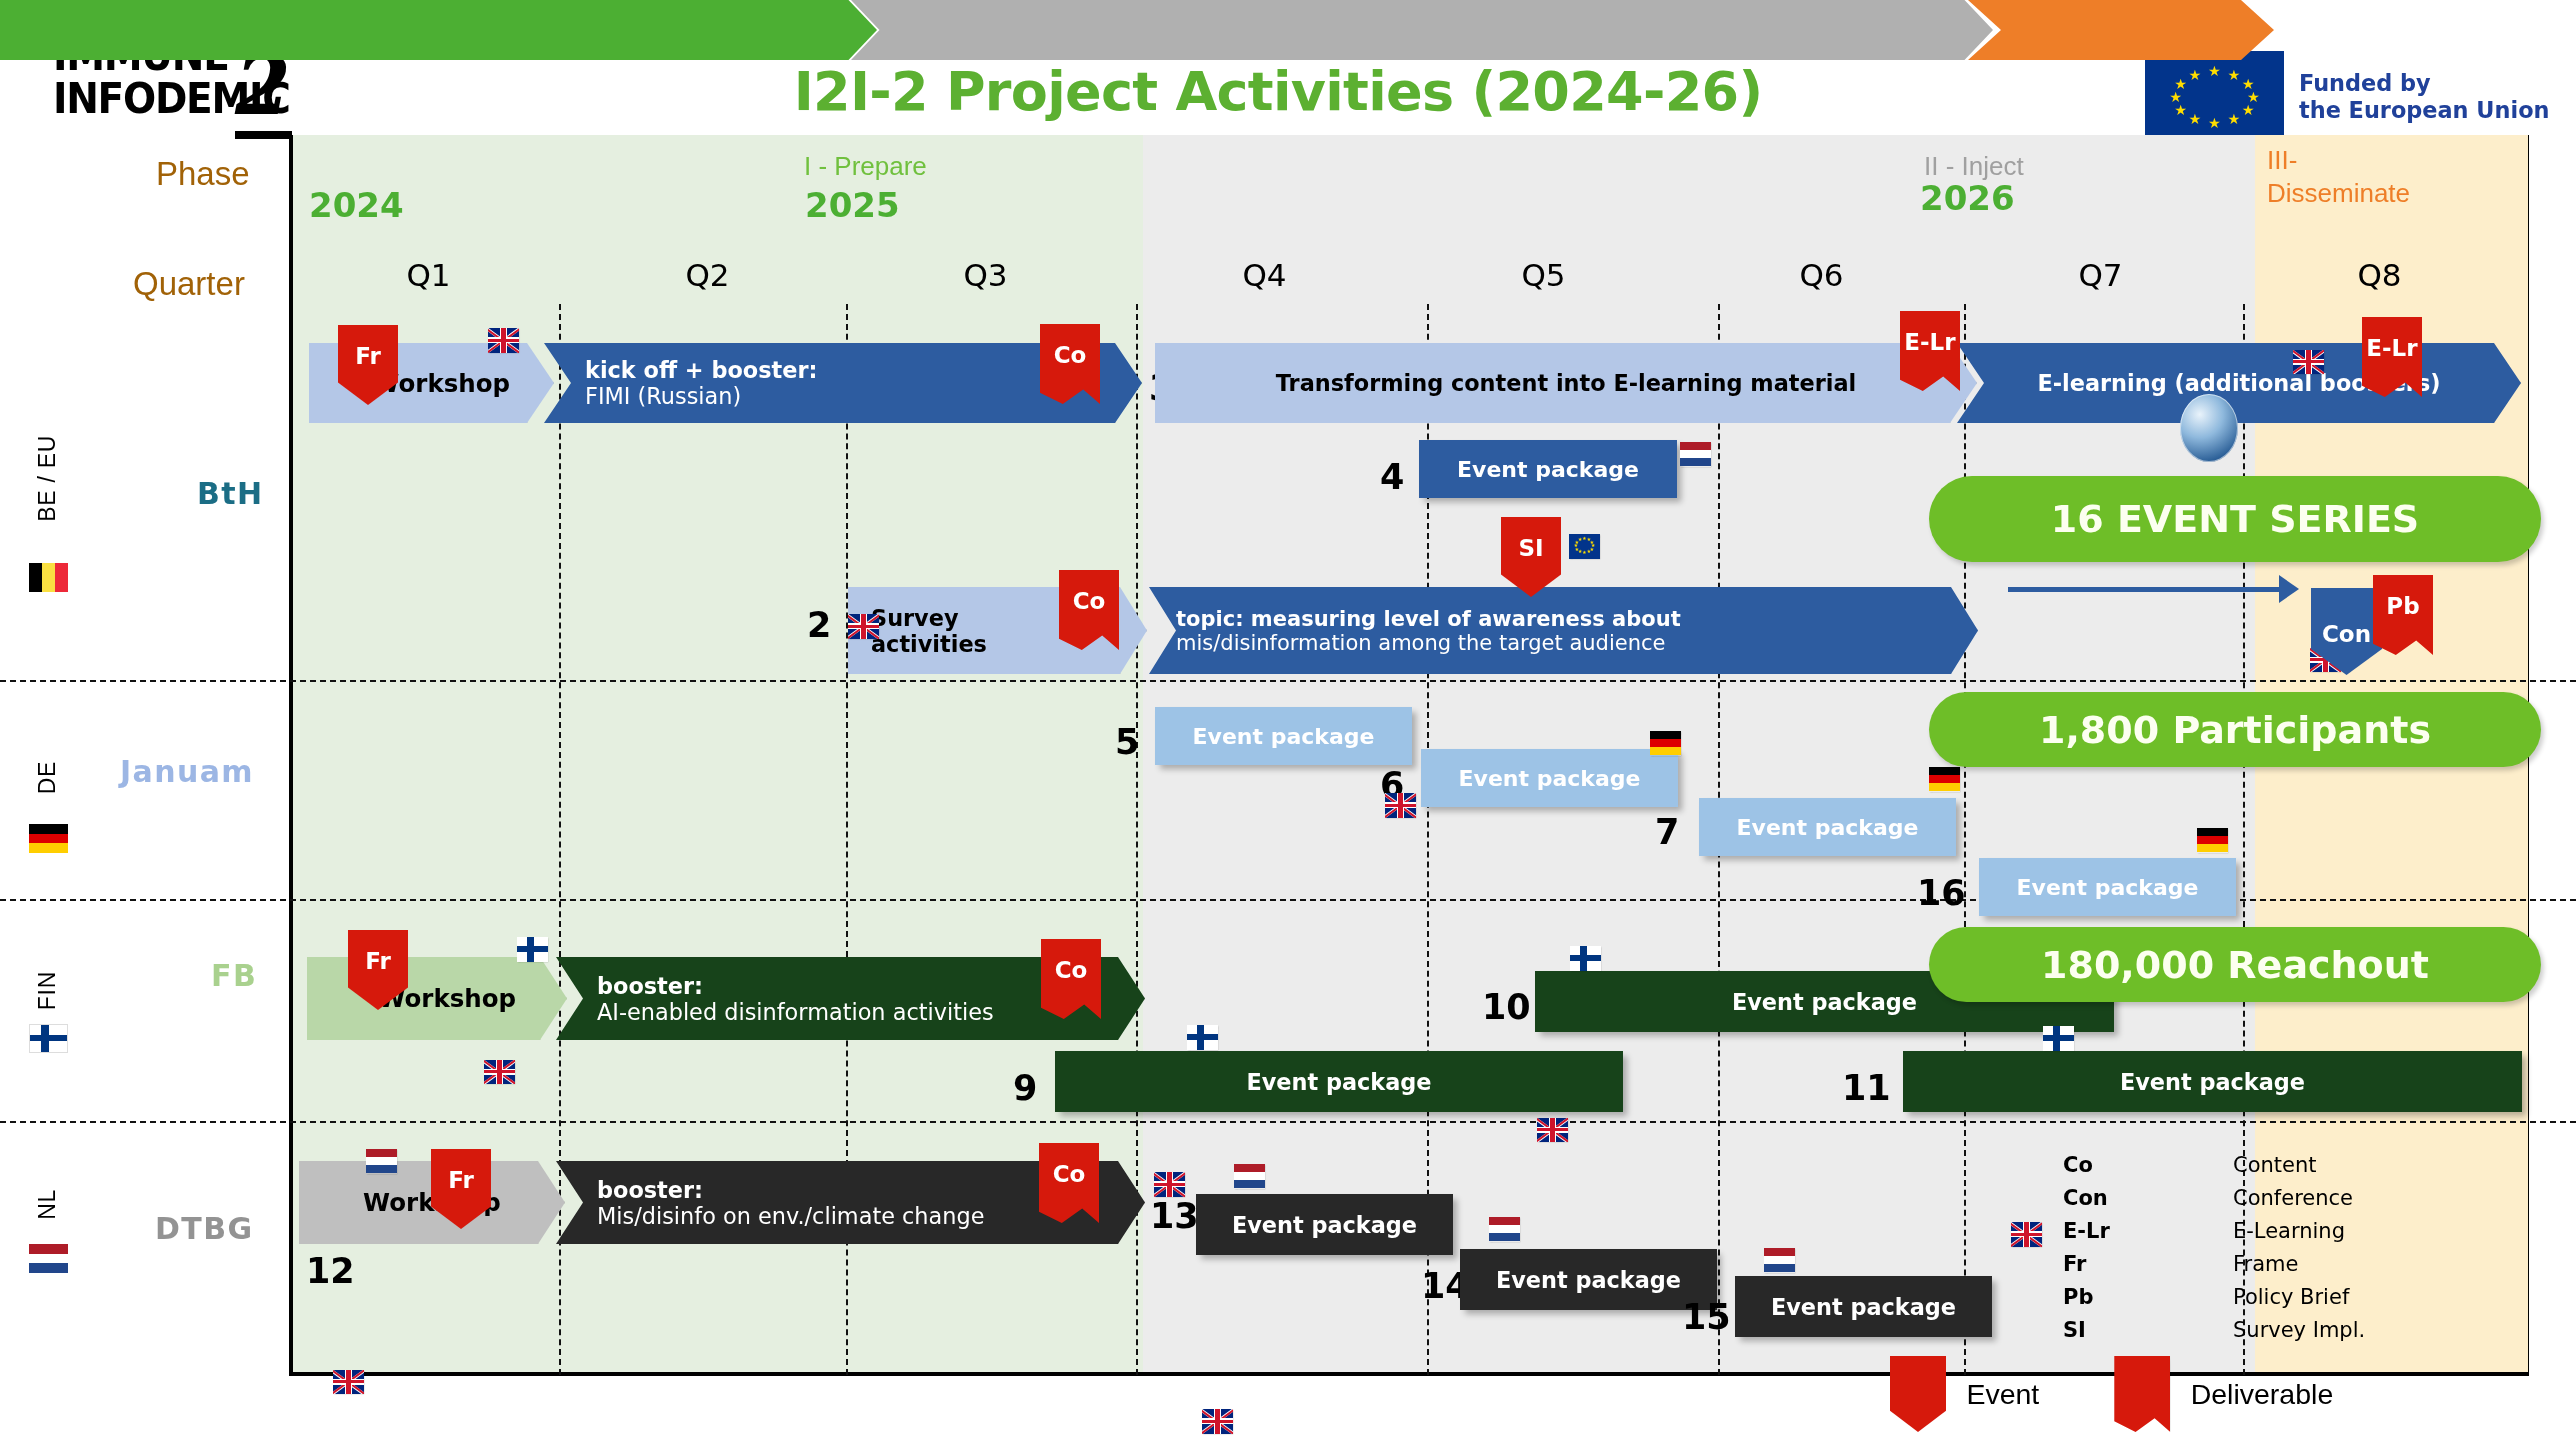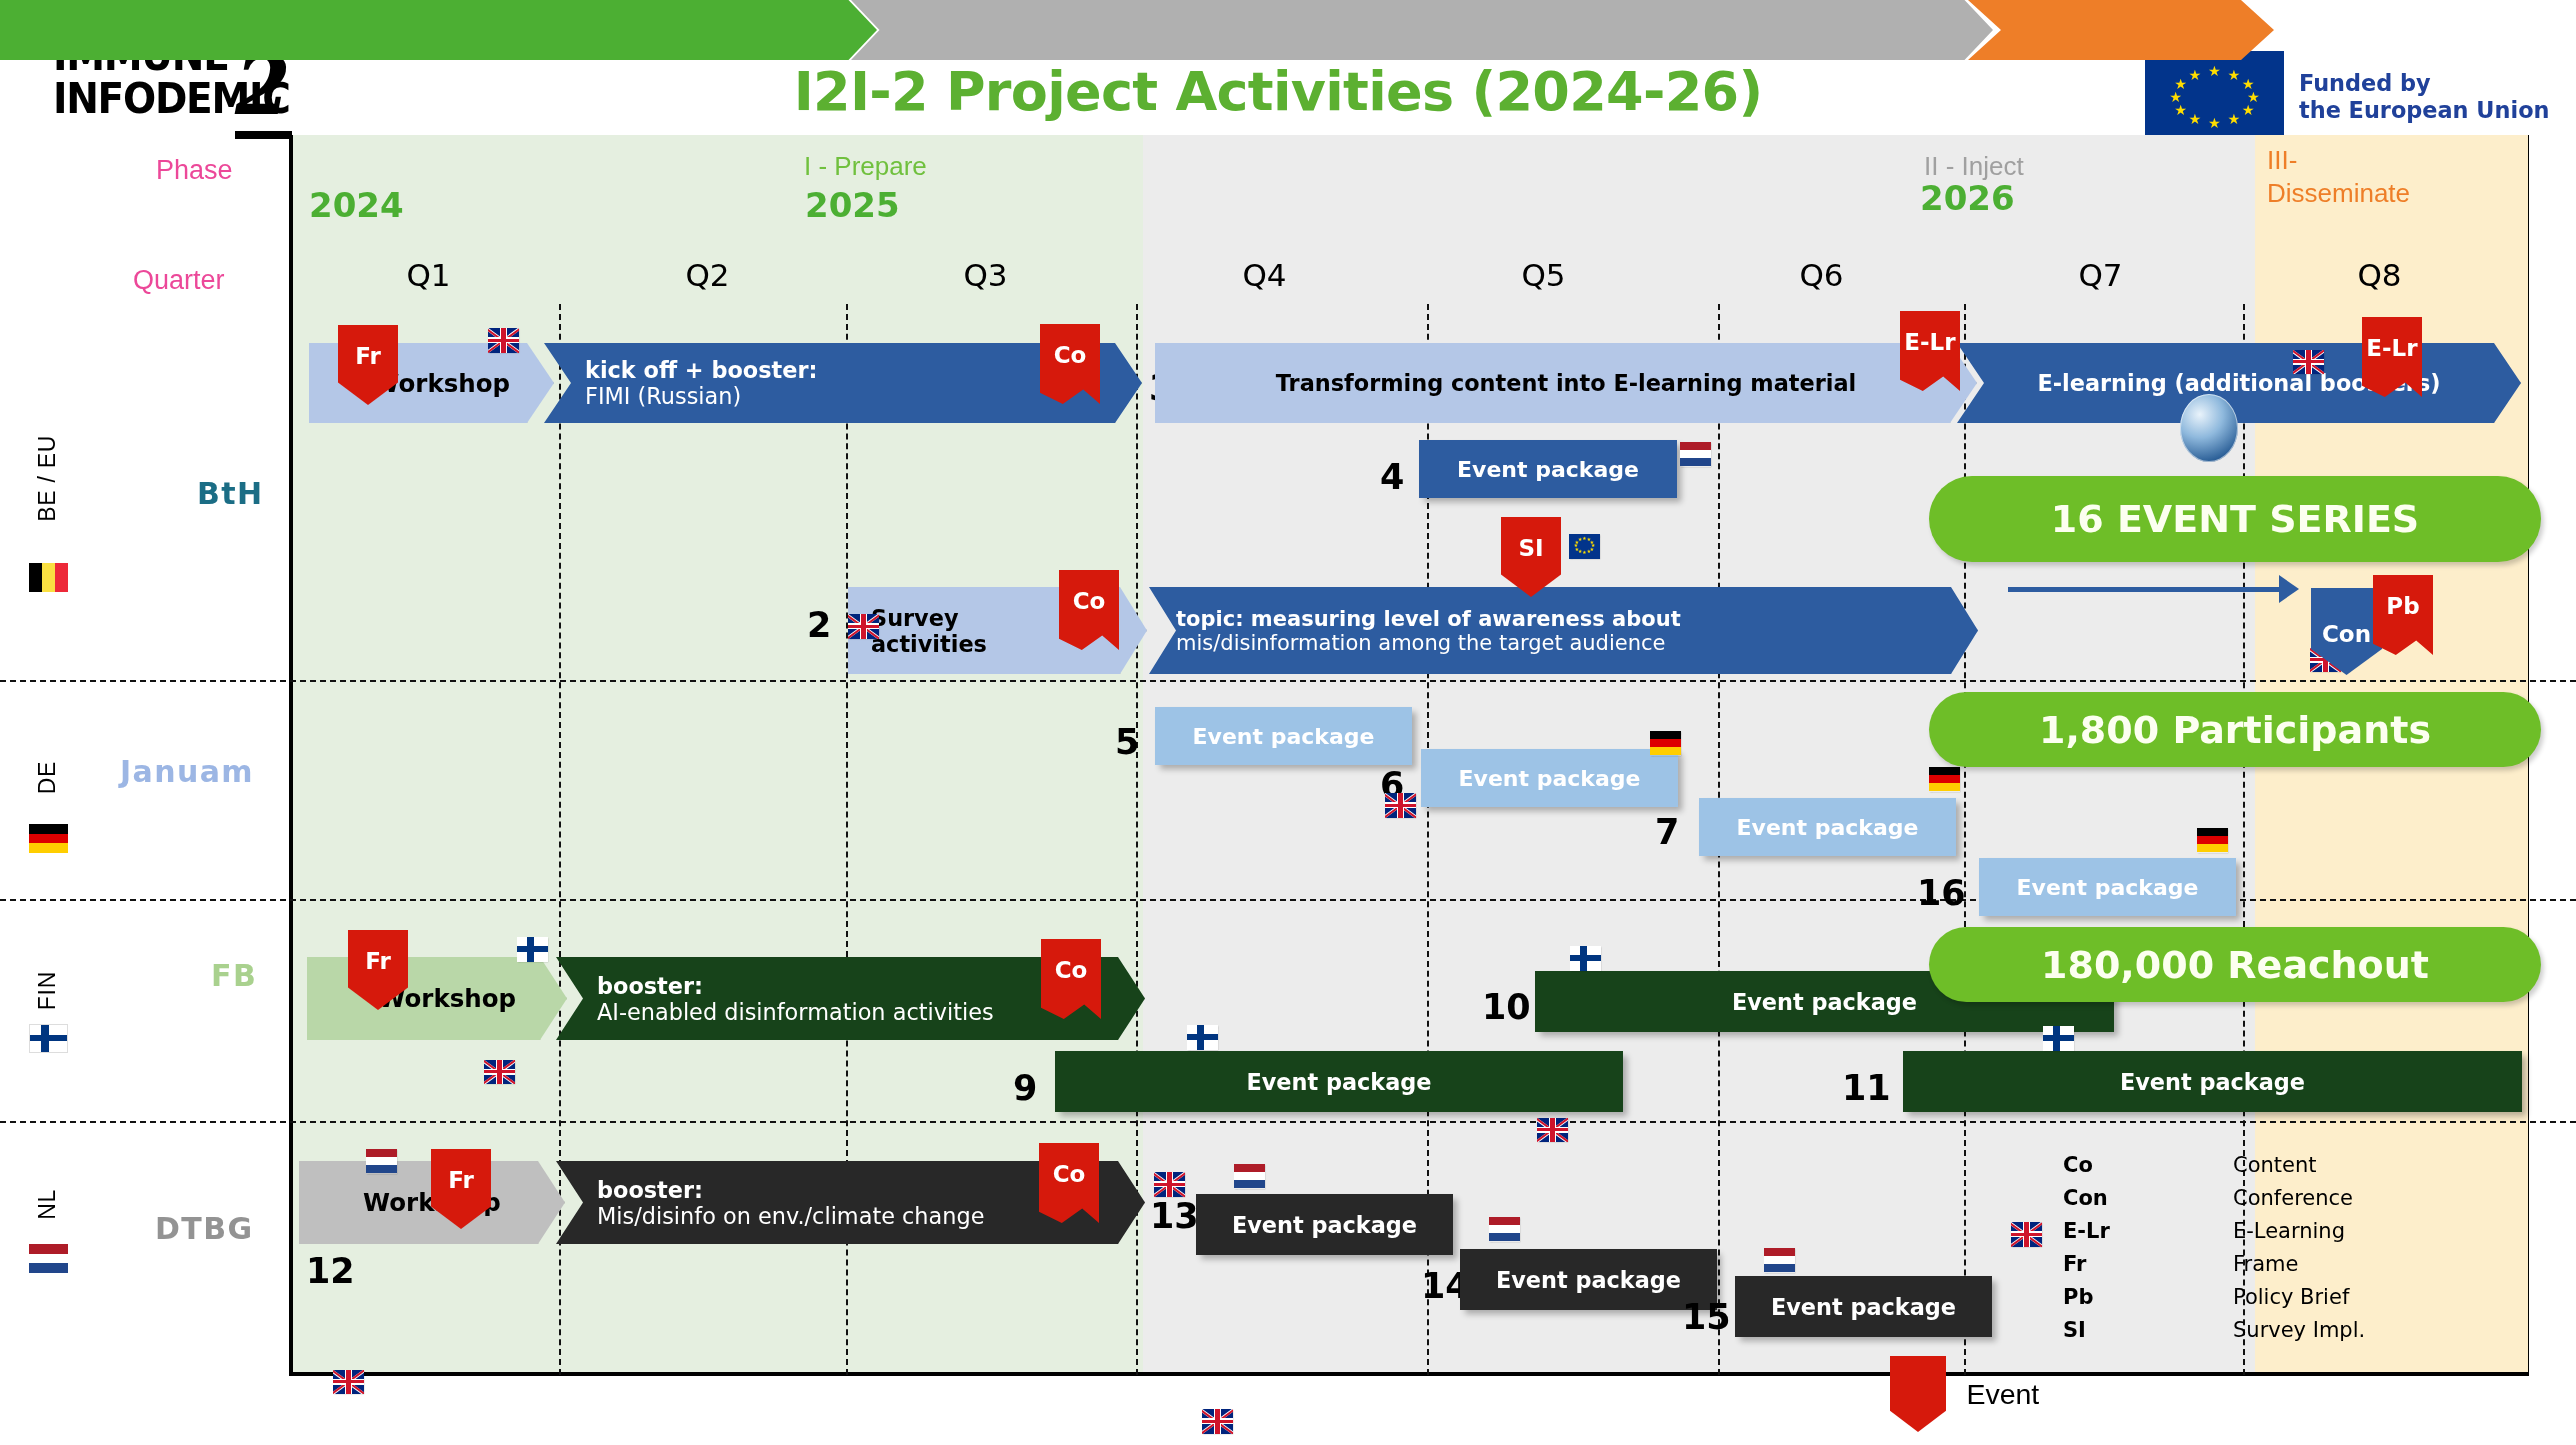--- a/index.html
+++ b/index.html
@@ -50,21 +50,21 @@
   #phase-1 { left:804px; top:151px; color:#70c03e; }
   #phase-2 { left:1924px; top:151px; color:#a0a0a0; }
   #phase-3 { left:2267px; top:144px; color:#ee7e28; line-height:33px; }
   .year-label { position:absolute; font-size:34px; font-weight:bold;
                 color:#4caf33; font-family:"DejaVu Sans", sans-serif; }
   #year-2024 { left:309px;  top:185px; }
   #year-2025 { left:805px; top:185px; }
   #year-2026 { left:1920px; top:178px; }
 
   
-  .axis-label { position:absolute; font-size:27px; color:#ec4899; }
+  .axis-label { position:absolute; font-size:33px; color:#a16207; }
   #lbl-phase   { left:156px; top:155px; }
   #lbl-quarter { left:133px; top:265px; }
   .qseg { position:absolute; top:0; height:60px; display:flex;
           align-items:center; justify-content:center;
           font-size:31px; color:#000; font-family:"DejaVu Sans", sans-serif; }
   #qseg-green { left:0;      width:877px; background:#4caf33;
                 clip-path: polygon(0 0, calc(100% - 28.5px) 0, 100% 50%, calc(100% - 28.5px) 100%, 0 100%); }
   #qseg-gray  { left:851px; width:1142px; background:#b0b0b0;
                 clip-path: polygon(0 0, calc(100% - 28.5px) 0, 100% 50%, calc(100% - 28.5px) 100%, 0 100%, 28.5px 50%); }
   #qseg-orange{ left:1968px; width:306px;  background:#ee7e28;
@@ -625,16 +625,20 @@
         <span class="ab">SI</span>
         <span class="af">Survey Impl.</span>
       </div>
   </div>
 
   <div id="blegend">
     <div class="lg">
       <div class="lgshape event"></div>
       <div class="lgtxt">Event</div>
     </div>
+    <div class="lg" style="margin-left:48px;">
+      <div class="lgshape deliv"></div>
+      <div class="lgtxt">Deliverable</div>
+    </div>
   </div>
 
 </div>
 
 
 </body></html>

